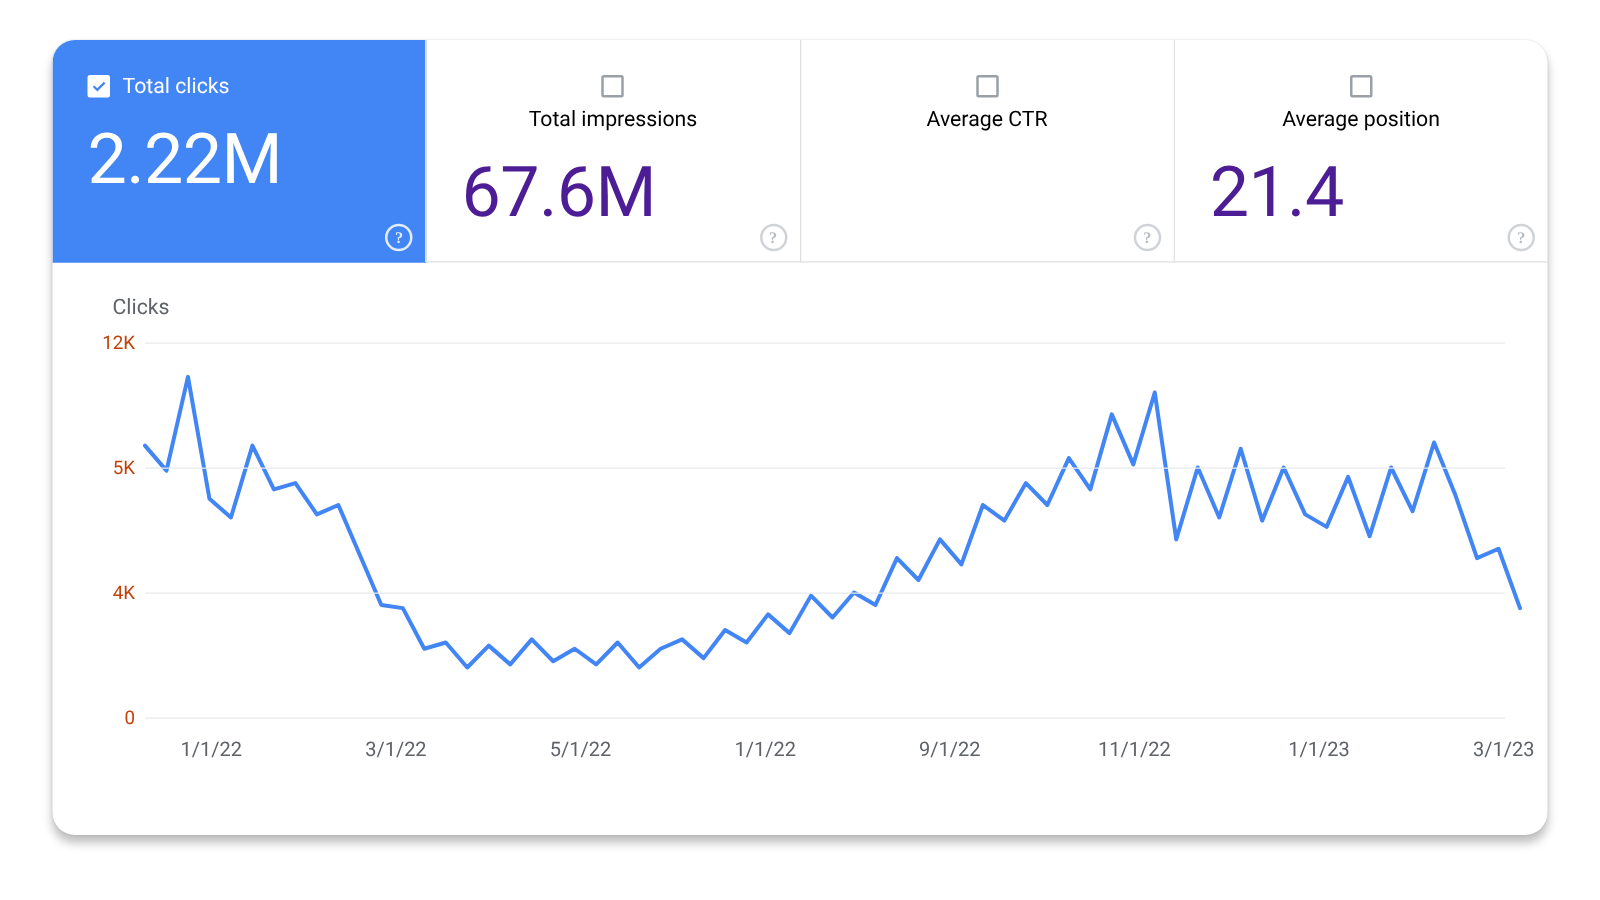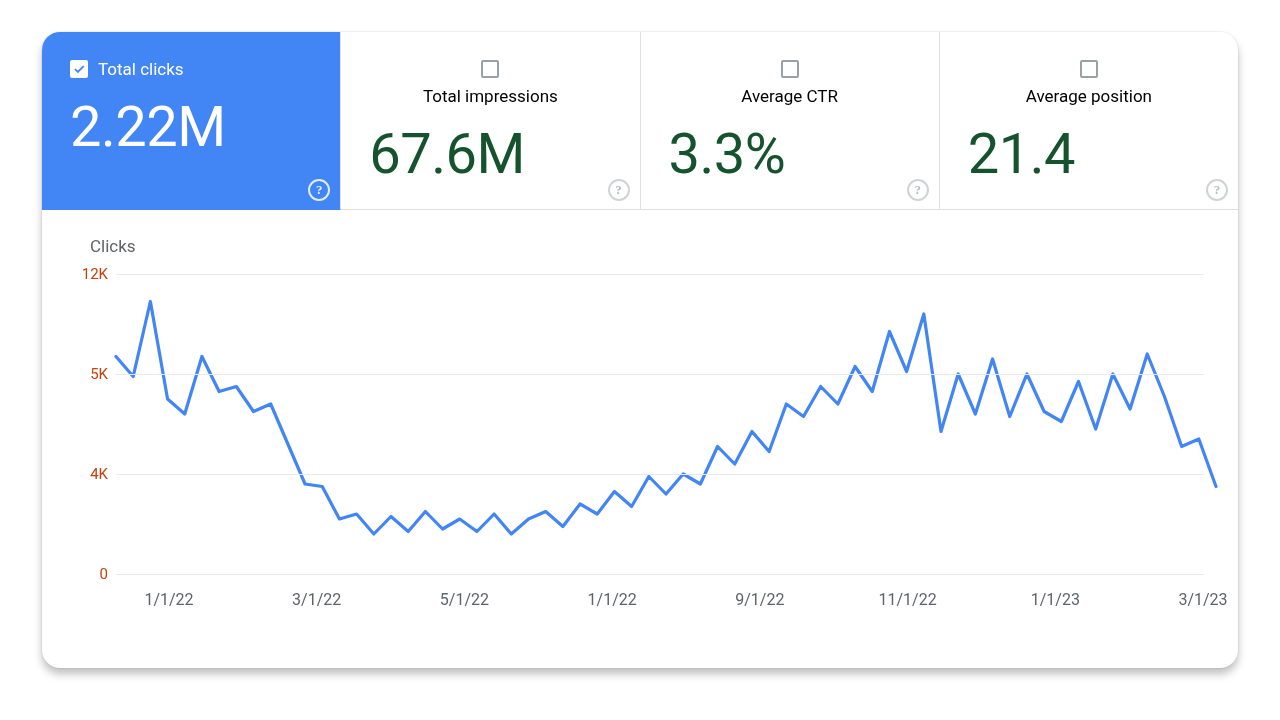--- a/index.html
+++ b/index.html
@@ -16,21 +16,21 @@
   .metric {
     flex: 1; position: relative; padding: 28px 28px 0 28px;
     border-right: 1px solid #e0e0e0; border-bottom: 1px solid #e0e0e0;
     cursor: pointer;
   }
   .metric:last-child { border-right: none; }
   .metric.active { background: #4285f4; color: #fff; border-bottom-color: #4285f4; }
   .m-head { display: flex; align-items: center; gap: 10px; font-size: 17px; line-height: 1; }
   .metric:not(.active) .m-head { color: #000000; flex-direction: column; }
   .m-val { font-size: 56px; margin-top: 16px; letter-spacing: -0.5px; }
-  .metric:not(.active) .m-val { color: #14532d; }
+  .metric:not(.active) .m-val { color: #4c1d95; }
   .metric.active .m-val { color: #fff; }
   .help {
     position: absolute; right: 10px; bottom: 8px;
     width: 22px; height: 22px; border-radius: 50%;
     border: 2px solid; display: flex; align-items: center; justify-content: center;
     font-size: 13px; font-family: serif; font-weight: bold;
     opacity: .7;
   }
   .metric.active .help { color: #fff; border-color: #fff; opacity: .85; }
   .metric:not(.active) .help { color: #9aa0a6; border-color: #bdc1c6; }
@@ -80,21 +80,20 @@
         </div>
         <div class="m-val">67.6M</div>
         <span class="help">?</span>
       </div>
 
       <div class="metric">
         <div class="m-head">
           <span class="chk"></span>
           <span>Average CTR</span>
         </div>
-        <div class="m-val">3.3%</div>
         <span class="help">?</span>
       </div>
 
       <div class="metric">
         <div class="m-head">
           <span class="chk"></span>
           <span>Average position</span>
         </div>
         <div class="m-val">21.4</div>
         <span class="help">?</span>

